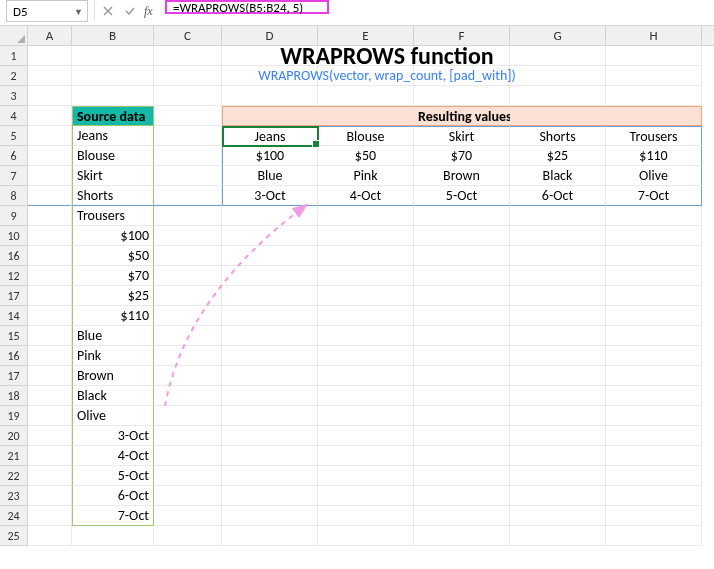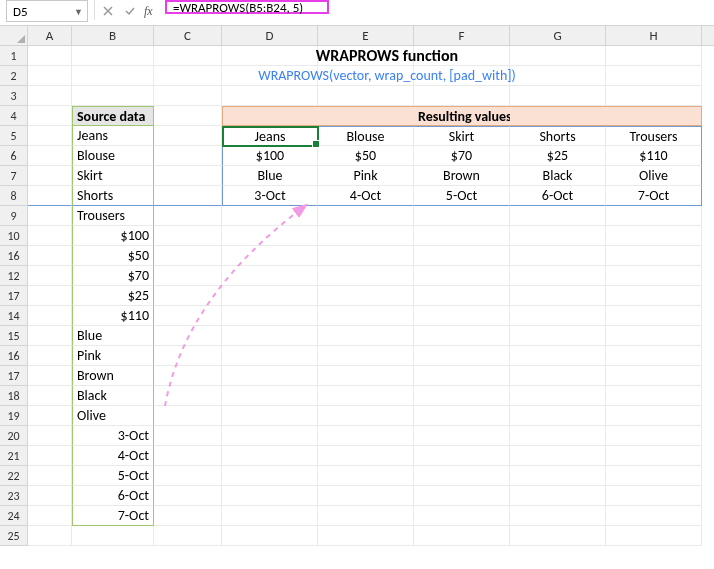--- a/index.html
+++ b/index.html
@@ -133,21 +133,21 @@
     overflow: visible;
     white-space: nowrap;
   }
   .c-A { width: 44px; flex: 0 0 44px; }
   .c-B { width: 82px; flex: 0 0 82px; }
   .c-C { width: 68px; flex: 0 0 68px; }
   .c-D, .c-E, .c-F, .c-G, .c-H { width: 96px; flex: 0 0 96px; }
 
   
   .big-title {
-    font-size: 16px;
+    font-size: 24px;
     font-weight: bold;
     text-align: center;
     position: absolute;
     left: 72px;
     top: 0;
     width: 630px;
     height: 20px;
     line-height: 20px;
     pointer-events: none;
   }
@@ -160,21 +160,21 @@
     width: 630px;
     height: 20px;
     line-height: 20px;
     color: #3b82f6;
     pointer-events: none;
   }
 
   
   .src-head {
     font-weight: bold;
-    background: #e5e5e5;
+    background: #14b8a6;
     border: 1px solid #9fc76f;
     border-bottom: 1px solid #9fc76f;
     text-align: left;
   }
   .src-cell {
     border-left: 1px solid #9fc76f;
     border-right: 1px solid #9fc76f;
   }
   .src-cell-last {
     border-bottom: 1px solid #9fc76f;

